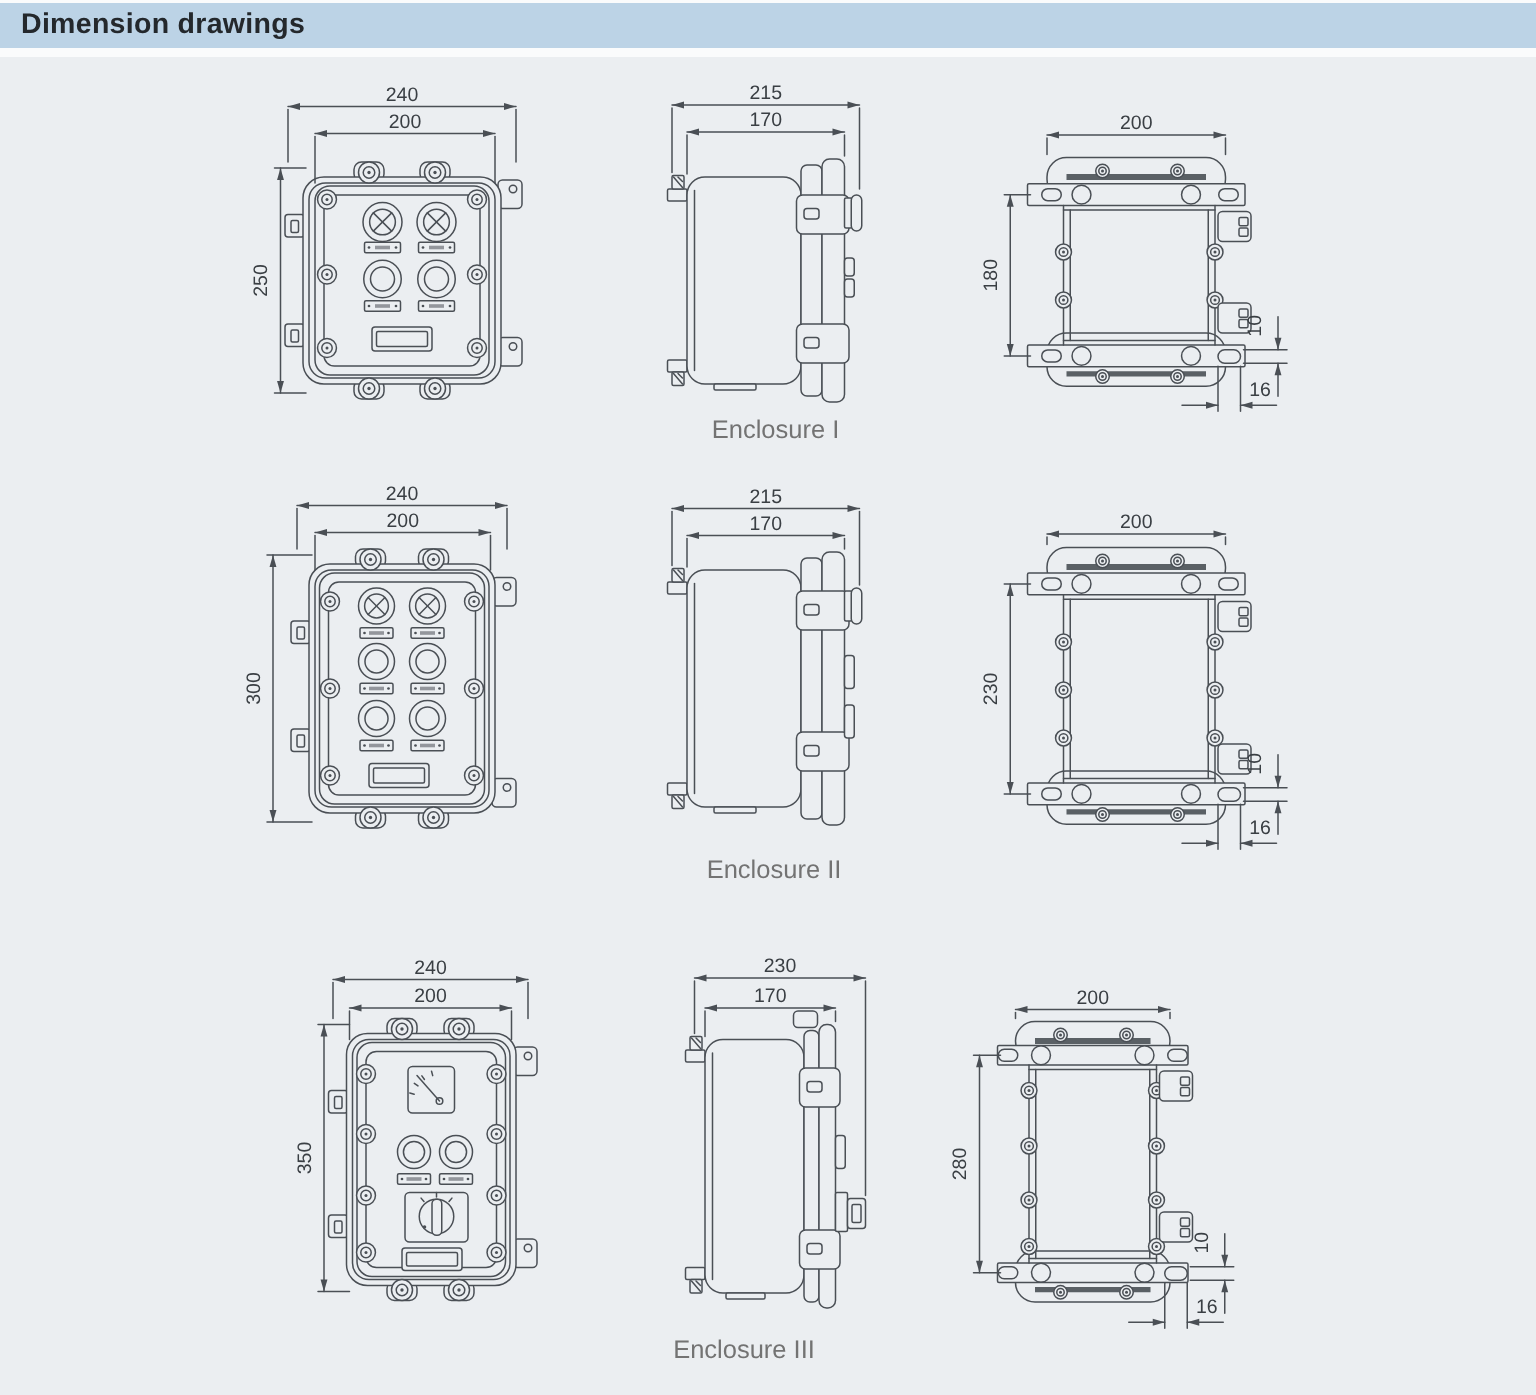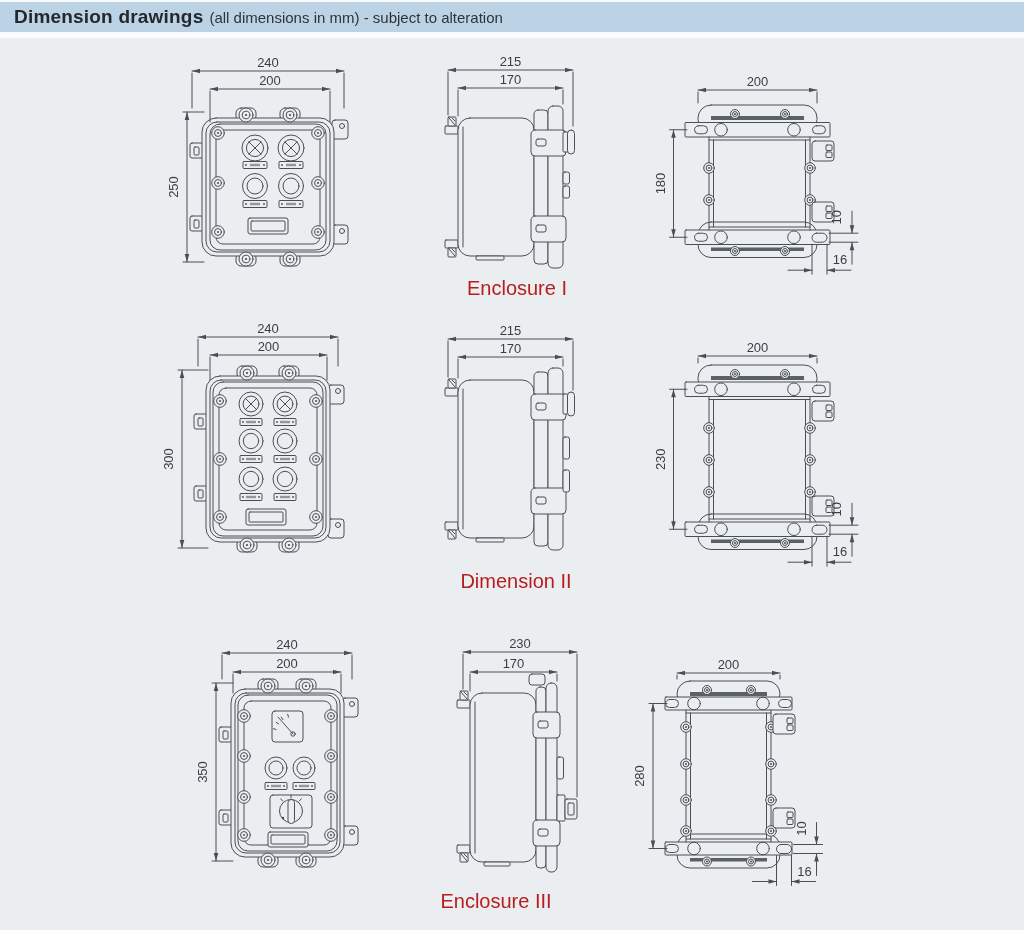--- a/index.html
+++ b/index.html
@@ -12,29 +12,28 @@
   .header{position:absolute;top:2px;left:0;width:1024px;height:30px;background:var(--header-bg);
           display:flex;align-items:center;padding-left:14px}
   .title{font-size:19px;font-weight:bold;color:#24282c;letter-spacing:.2px}
   .subtitle{font-size:15px;color:#2e3338;margin-left:6px}
   svg{position:absolute;top:0;left:0}
   .ln{fill:none;stroke:var(--line);stroke-width:1;stroke-linecap:round;stroke-linejoin:round}
   .bg{fill:var(--page-bg)}
   .fl{fill:var(--line);stroke:none}
   .dk{fill:#41464c;stroke:none}
   .dim{font:13px "Liberation Sans",sans-serif;fill:var(--text)}
-  .caption{position:absolute;transform:translateX(-50%);font-size:20px;color:#b91c1c;white-space:nowrap}
+  .caption{position:absolute;transform:translateX(-50%);font-size:17px;color:#737373;white-space:nowrap}
 </style>
 </head>
 <body>
 
 <div class="white-band"></div>
 <div class="header">
   <span class="title">Dimension drawings</span>
-  <span class="subtitle">(all dimensions in mm) - subject to alteration</span>
 </div>
 
 <svg id="dwg" width="1024" height="930" viewBox="0 0 1024 930">
     <g>
       <rect x="190" y="143" width="13" height="15" rx="2" class="ln bg"></rect>
       <rect x="194" y="147" width="5" height="8" rx="1" class="ln"></rect>
       <rect x="190" y="216" width="13" height="15" rx="2" class="ln bg"></rect>
       <rect x="194" y="220" width="5" height="8" rx="1" class="ln"></rect>
       <rect x="332" y="120" width="16" height="19" rx="3" class="ln bg"></rect>
       <circle cx="342" cy="126" r="2.5" class="ln"></circle>
@@ -709,14 +708,14 @@
       <line x1="791.5" y1="855.5" x2="791.5" y2="885.5" class="ln" stroke-width="0.8"></line>
       <line x1="752.5" y1="881.5" x2="776.5" y2="881.5" class="ln" stroke-width="1"></line>
       <polygon points="776.5,881.5 768.5,879.2 768.5,883.8" class="fl"></polygon>
       <line x1="791.5" y1="881.5" x2="815.5" y2="881.5" class="ln" stroke-width="1"></line>
       <polygon points="791.5,881.5 799.5,879.2 799.5,883.8" class="fl"></polygon>
       <text x="804.5" y="875.5" class="dim" text-anchor="middle">16</text>
     </g>
   </svg>
 
 <div class="caption" style="left:517px;top:277px">Enclosure I</div>
-<div class="caption" style="left:516px;top:570px">Dimension II</div>
+<div class="caption" style="left:516px;top:570px">Enclosure II</div>
 <div class="caption" style="left:496px;top:890px">Enclosure III</div>
 
 </body></html>

